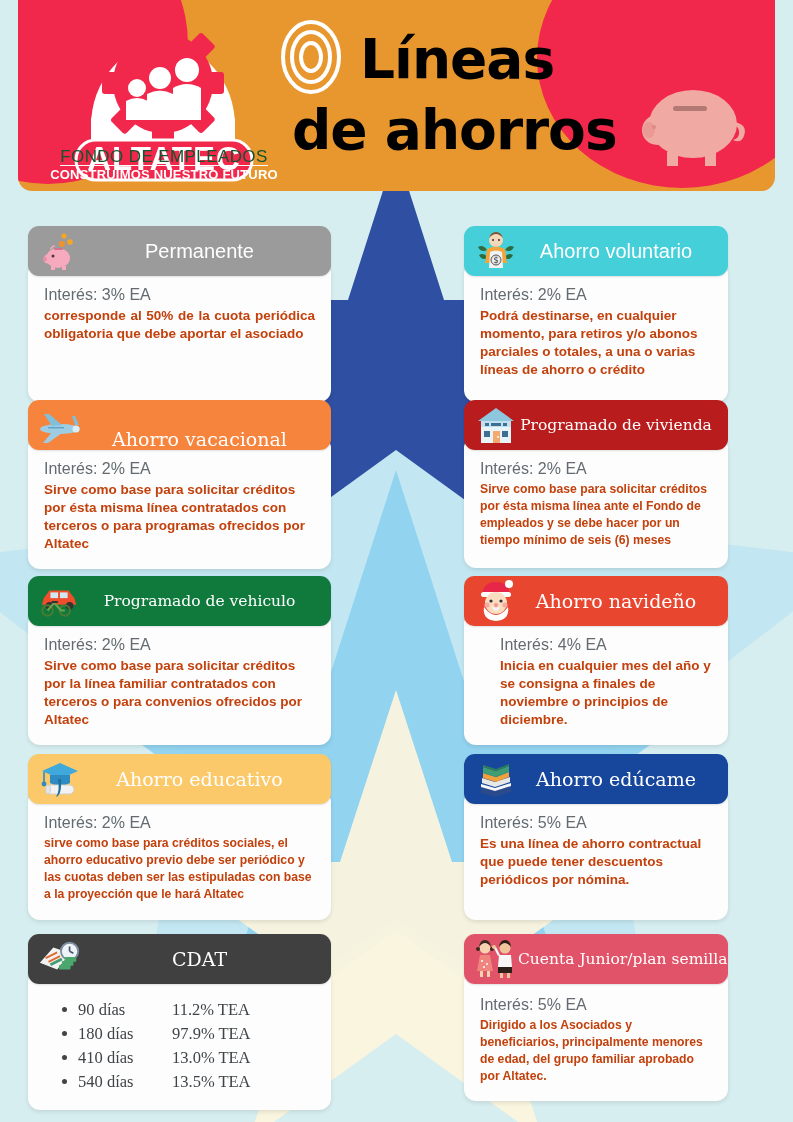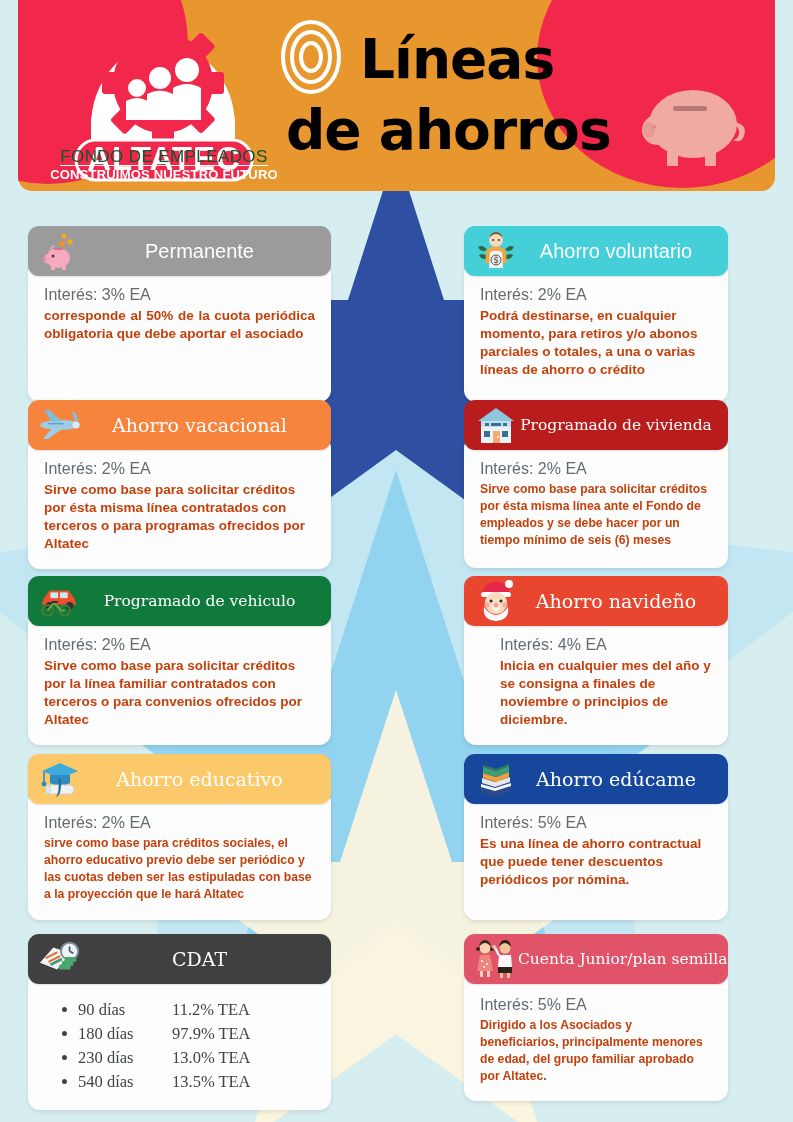--- a/index.html
+++ b/index.html
@@ -69,21 +69,21 @@
     z-index: 4;
     color: #ffffff;
   }
   .title-row { display: flex; align-items: center; gap: 14px; }
   .title-text {
     font-family: "DejaVu Sans", sans-serif;
     font-size: 55px; font-weight: bold;
     line-height: 64px; letter-spacing: -1px;
     color: #000000;
   }
-  .title-text.second { margin-top: -2px; margin-left: 10px; }
+  .title-text.second { margin-top: -2px; margin-left: 16px; }
   .swirl-icon { flex: 0 0 auto; }
   .piggy-banner { position: absolute; right: 22px; top: 78px; z-index: 4; }
 
   
   .card {
     position: absolute;
     z-index: 5;
     width: 303px;
     border-radius: 12px;
   }
@@ -295,21 +295,21 @@
     <div class="card-body" style="min-height:140px;">
       <div class="interes">
         <span>Interés:</span>
         <span>2% EA</span>
       </div>
       <div class="desc">Podrá destinarse, en cualquier momento, para retiros y/o abonos parciales o totales, a una o varias líneas de ahorro o crédito</div>
     </div>
   </div>
 
   <div class="card left" style="top:400px;">
-    <div class="card-header" style="background:#f7843c;">
+    <div class="card-header" style="background:#f7843c;align-items:flex-end;">
       <span class="hdr-icon">
         <svg width="44" height="34" viewBox="0 0 44 34" xmlns="http://www.w3.org/2000/svg">
           <ellipse cx="22" cy="17" rx="20" ry="5" fill="#9ccde4"></ellipse>
           <path d="M14 14 L6 2 L11 2 L24 13 Z" fill="#7fbfdc"></path>
           <path d="M14 20 L5 31 L10 31 L24 21 Z" fill="#9ccde4"></path>
           <path d="M37 13 L34 4 L37 4 L41 13 Z" fill="#7fbfdc"></path>
           <circle cx="38" cy="17" r="3.5" fill="#d9eef7"></circle>
           <rect x="10" y="15" width="16" height="1.4" fill="#5fa3c4"></rect>
         </svg>
       </span>
@@ -475,21 +475,21 @@
       <ul class="cdat-list">
         <li>
           <span class="term">90 días</span>
           <span class="rate">11.2% TEA</span>
         </li>
         <li>
           <span class="term">180 días</span>
           <span class="rate">97.9% TEA</span>
         </li>
         <li>
-          <span class="term">230 días</span>
+          <span class="term">410 días</span>
           <span class="rate">13.0% TEA</span>
         </li>
         <li>
           <span class="term">540 días</span>
           <span class="rate">13.5% TEA</span>
         </li>
       </ul>
     </div>
   </div>
 

